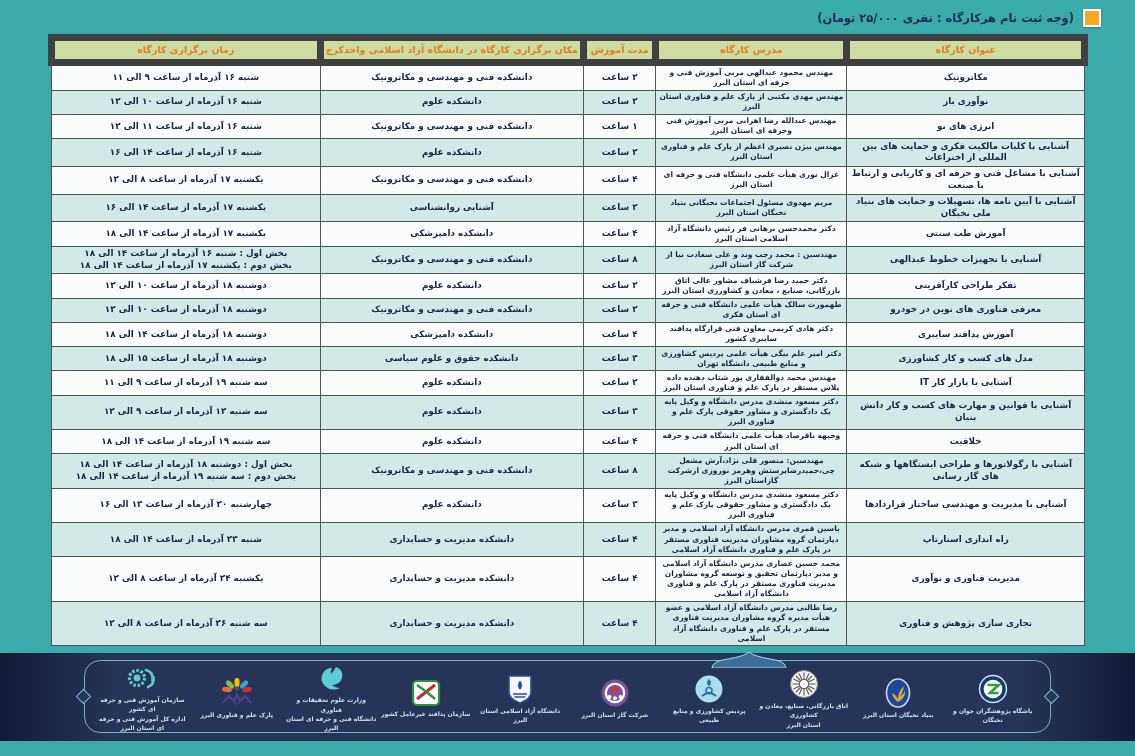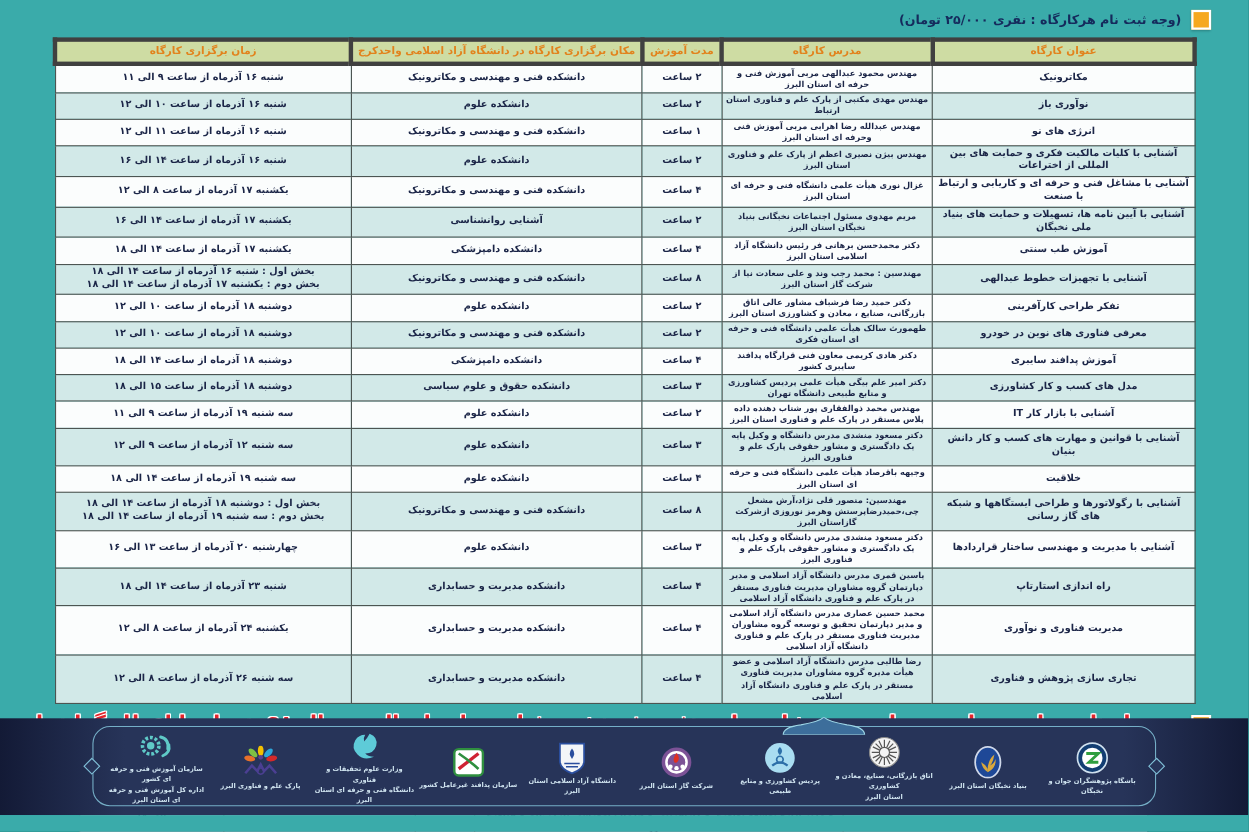--- a/index.html
+++ b/index.html
@@ -18,21 +18,21 @@
     color:#e3242b;font-size:18.5px;font-weight:bold;white-space:nowrap;
     text-shadow:-1px 0 0 #fff,1px 0 0 #fff,0 -1px 0 #fff,0 1px 0 #fff,1px 1px 0 #fff,-1px -1px 0 #fff,1px -1px 0 #fff,-1px 1px 0 #fff;
   }
   .sec-fee{color:#152a5c;font-size:11.5px;font-weight:bold;white-space:nowrap;}
   
   .tbl-wrap{margin:2px 47px 0 48px;}
   .tbl-wrap.seminars{margin:0 90px 0 70px;}
   table{width:100%;border-collapse:collapse;direction:rtl;table-layout:fixed;}
   th{
     background:#cedca3;color:#e2821c;font-size:9.5px;font-weight:bold;
-    border:4px solid #404040;padding:3px 2px;line-height:1.3;
+    border:7px solid #404040;padding:3px 2px;line-height:1.3;
   }
   td{
     background:#fbfdfd;color:#1b2547;font-size:8.8px;font-weight:bold;text-align:center;
     border:1px solid #4c5552;padding:1.5px 3px;line-height:1.35;white-space:pre-line;
   }
   td.small{font-size:7.5px;margin-top:16px;}
   .workshops tbody tr:nth-child(even) td{background:#d2e9e8;}
   .seminars-tbl td{background:#dbc9dc;font-size:8.3px;}
   .seminars-tbl tbody tr:nth-child(even) td{background:#d3c0d5;}
   
@@ -93,21 +93,21 @@
       <tbody id="ws-body">
           <tr>
             <td>مکاترونیک</td>
             <td class="small">مهندس محمود عبدالهی مربی آموزش فنی و حرفه ای استان البرز</td>
             <td>۲ ساعت</td>
             <td>دانشکده فنی و مهندسی و مکاترونیک</td>
             <td>شنبه ۱۶ آذرماه از ساعت ۹ الی ۱۱</td>
           </tr>
           <tr>
             <td>نوآوری باز</td>
-            <td class="small">مهندس مهدی مکتبی از پارک علم و فناوری استان ارتباط</td>
+            <td class="small">مهندس مهدی مکتبی از پارک علم و فناوری استان البرز</td>
             <td>۲ ساعت</td>
             <td>دانشکده علوم</td>
             <td>شنبه ۱۶ آذرماه از ساعت ۱۰ الی ۱۲</td>
           </tr>
           <tr>
             <td>انرژی های نو</td>
             <td class="small">مهندس عبدالله رضا اهرابی مربی آموزش فنی وحرفه ای استان البرز</td>
             <td>۱ ساعت</td>
             <td>دانشکده فنی و مهندسی و مکاترونیک</td>
             <td>شنبه ۱۶ آذرماه از ساعت ۱۱ الی ۱۲</td>

